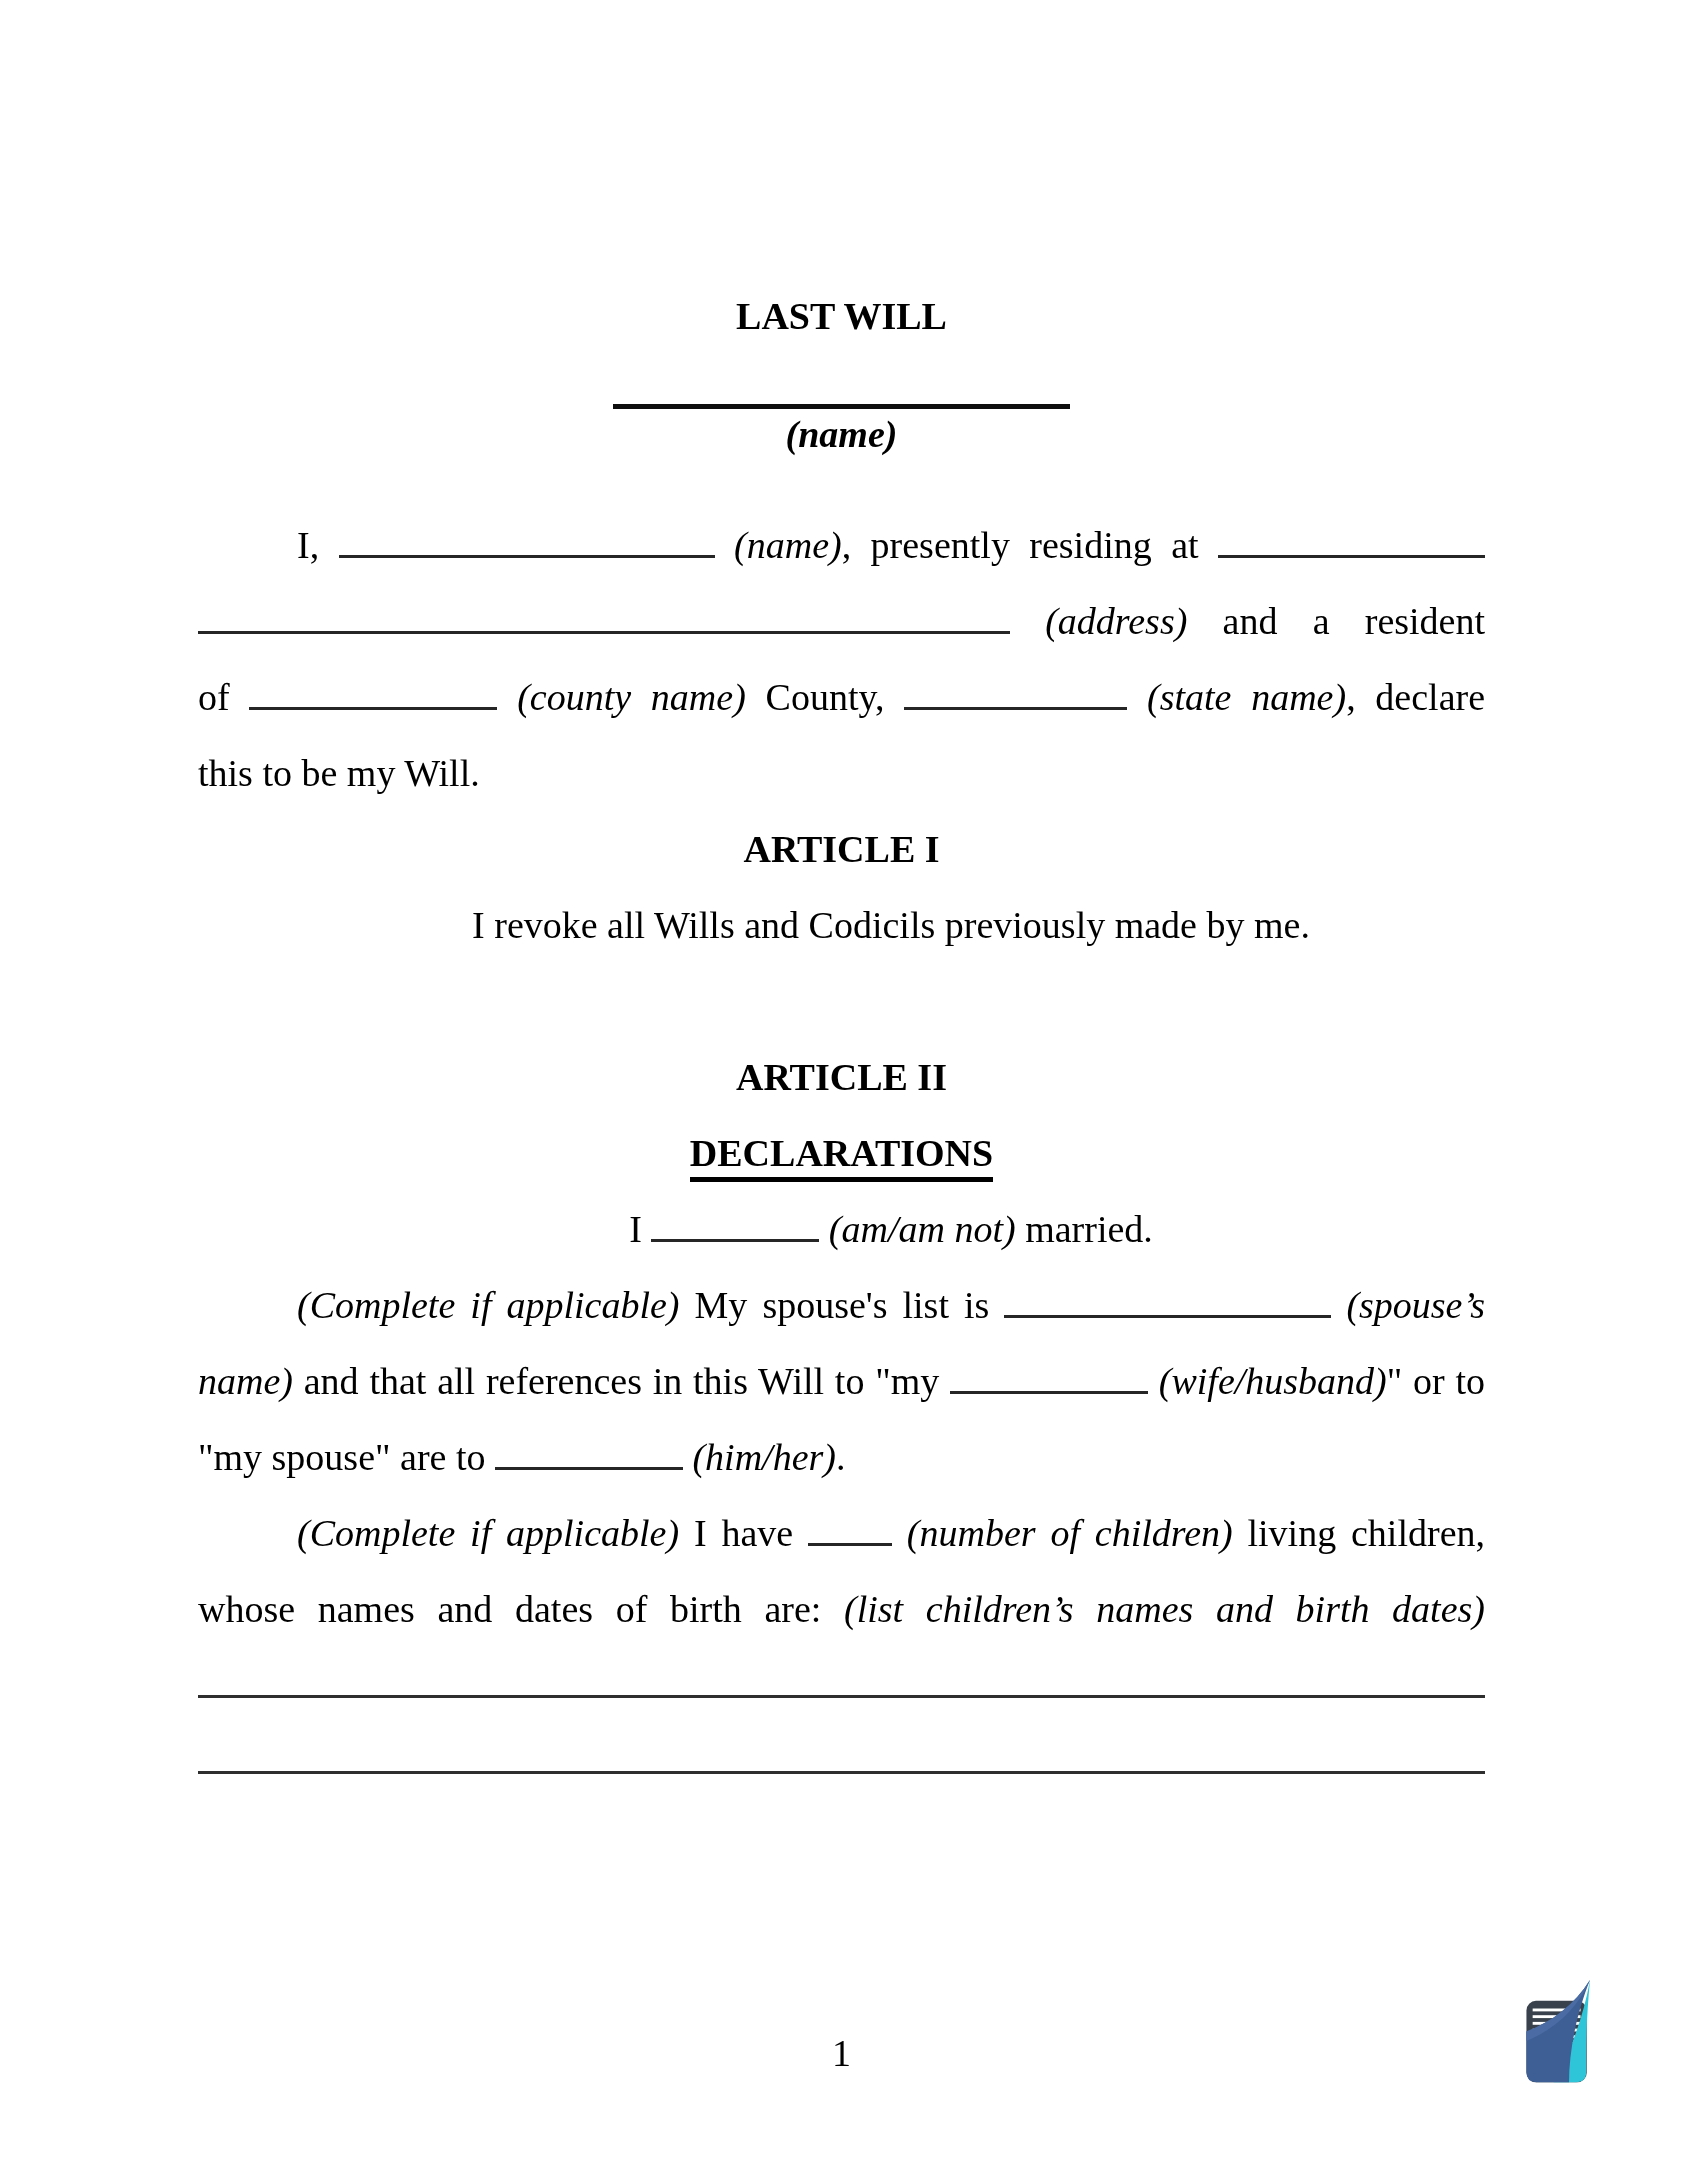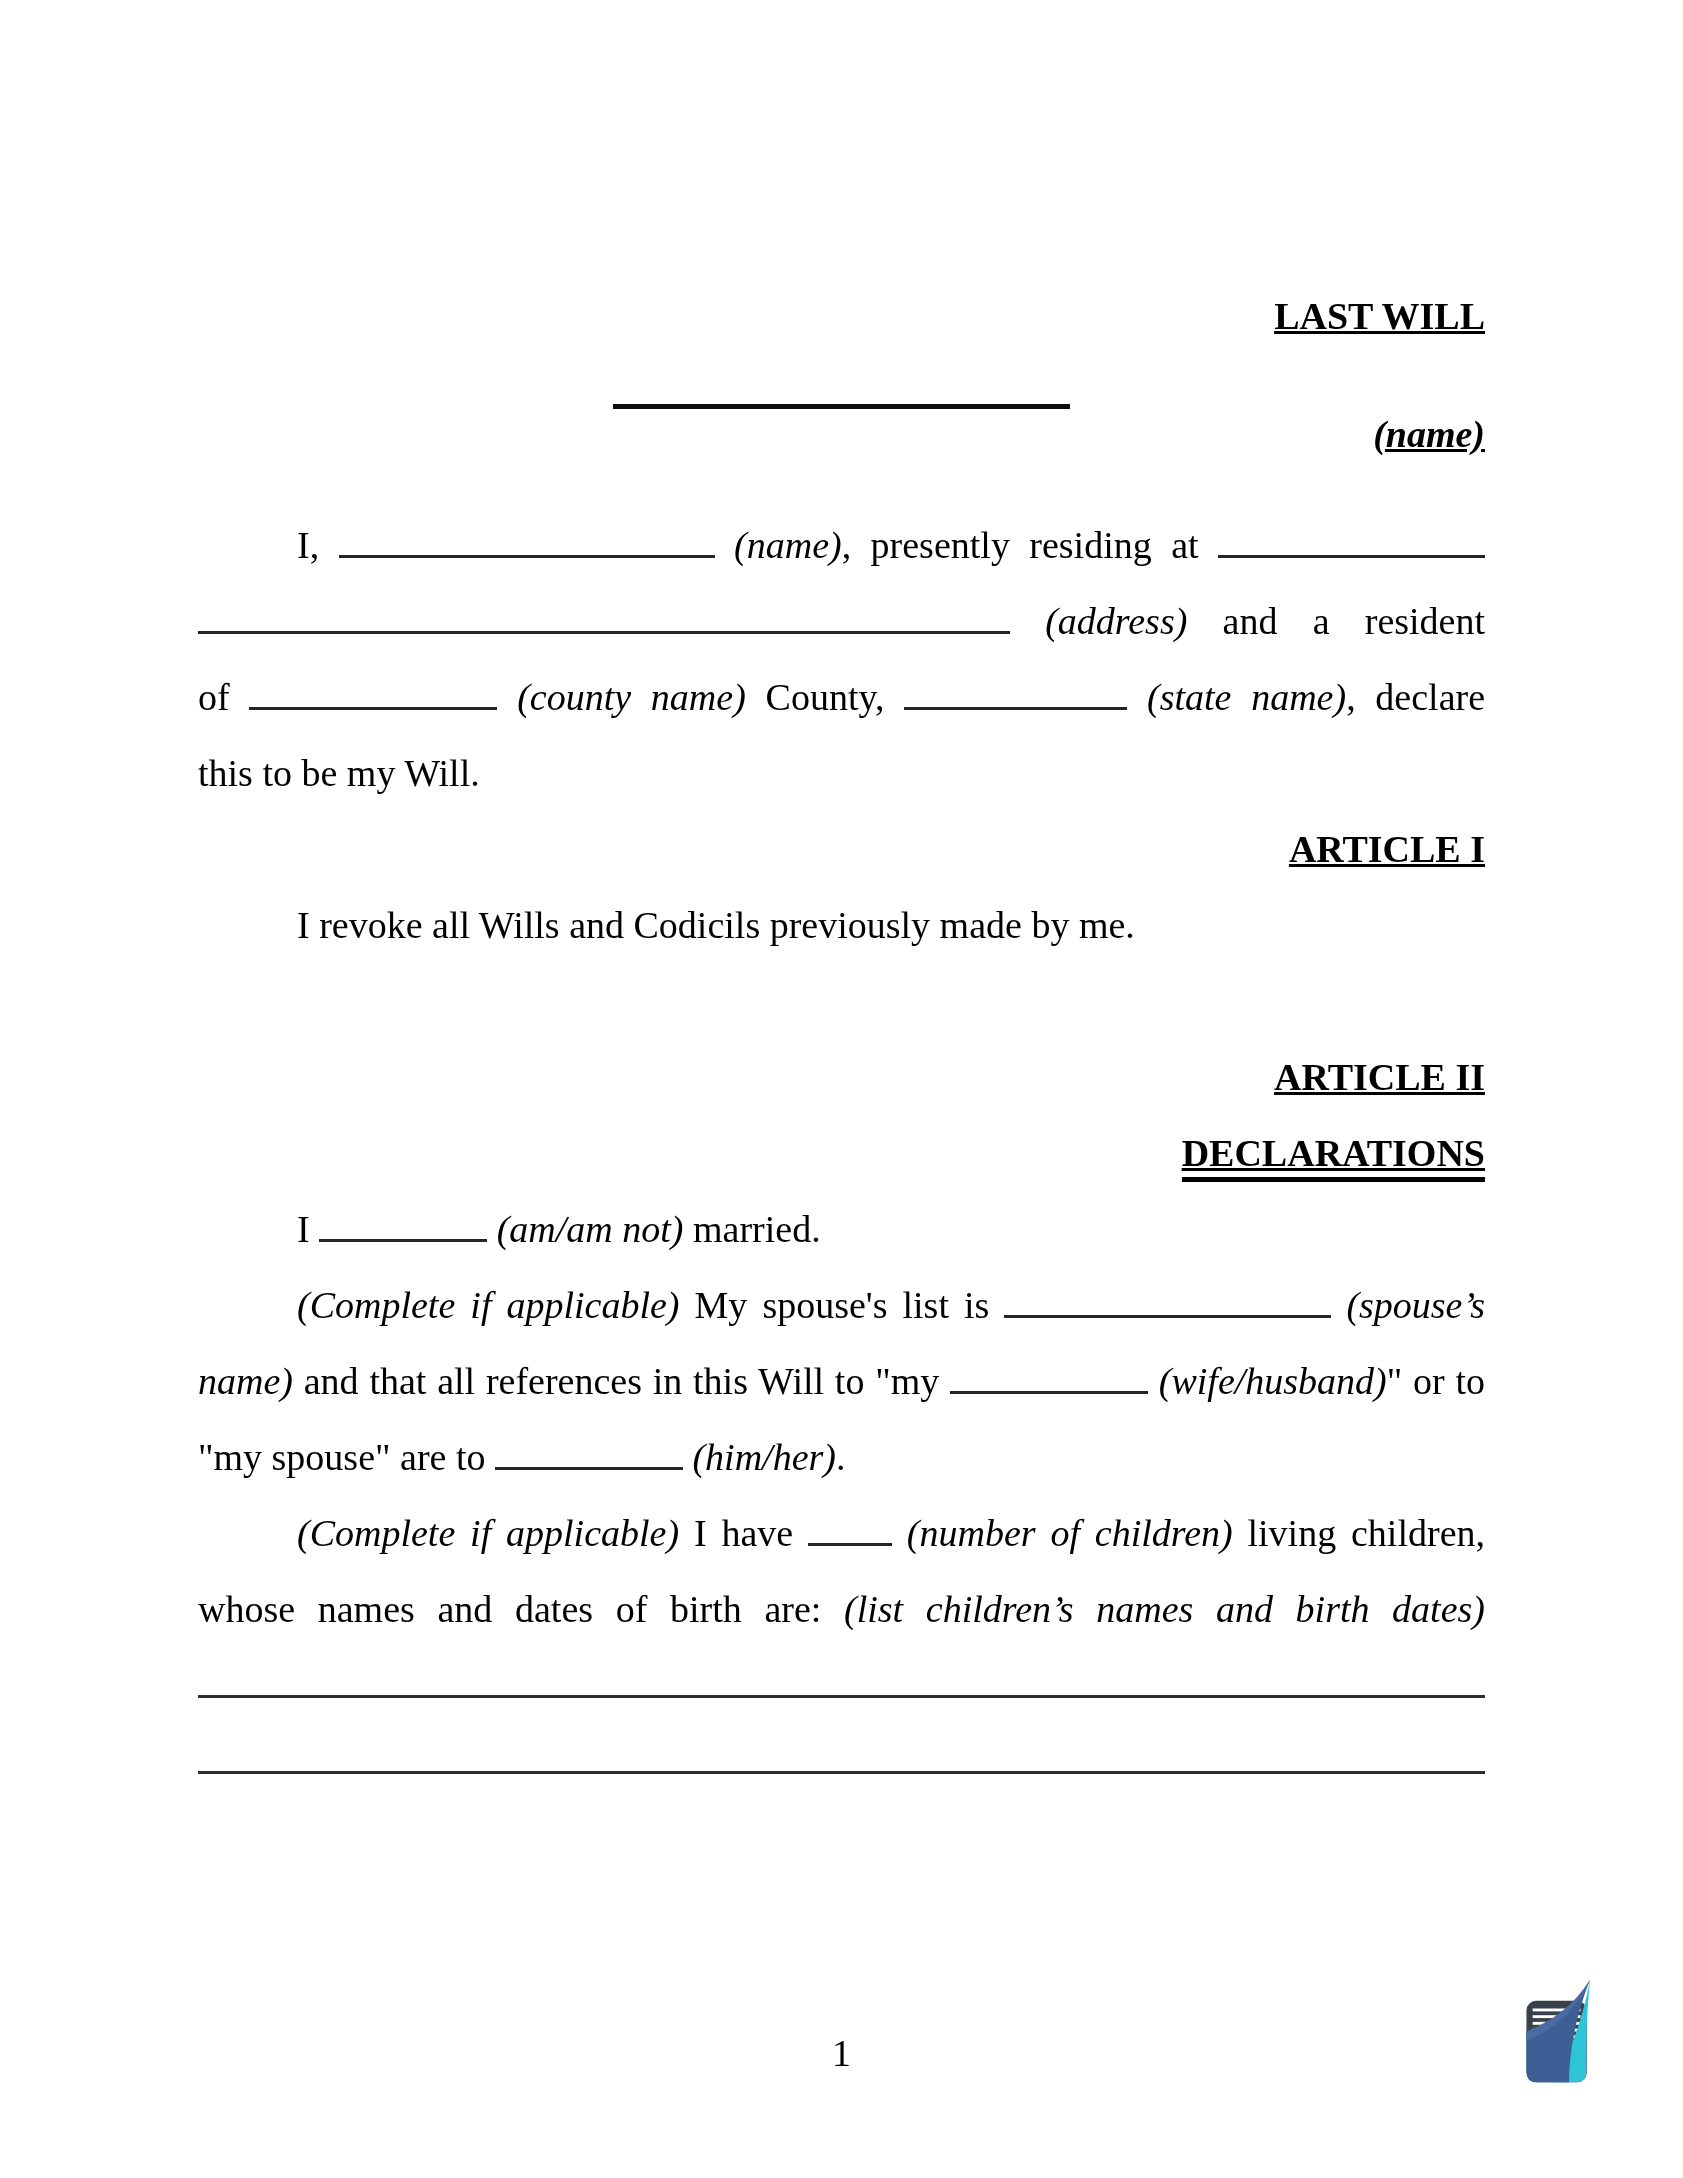--- a/index.html
+++ b/index.html
@@ -8,22 +8,22 @@
     width:1683px;height:2178px;
     margin:0 auto;
     background:#ffffff;
     font-family:"Liberation Serif","DejaVu Serif",serif;
     font-size:38px;color:#000;
     overflow:hidden;
   }
   .content{padding:278px 198px 0 198px;}
   .line{line-height:76px;white-space:normal;}
   .jline{text-align:justify;text-align-last:justify;-moz-text-align-last:justify;}
-  .indent{text-indent:99px;}
-  .center{text-align:right;text-decoration:underline;}
+  .indent{text-indent:99px;text-align:center;}
+  .center{text-align:center;}
   .b{font-weight:bold;}
   .it{font-style:italic;}
   .bi{font-weight:bold;font-style:italic;}
   .caption-line{line-height:51px;}
   .title-rule{width:457px;height:5px;background:#0e0e0e;margin:50px auto 0 auto;}
   .underl{border-bottom:5px solid #000;padding-bottom:3px;}
   .bl{display:inline-block;height:20px;border-bottom:3px solid #262626;}
   .bl-full{display:inline-block;width:100%;height:20px;border-bottom:3px solid #2e2e2e;}
   .spacer-top{margin-top:76px;}
   .pagenum{position:absolute;top:2028px;left:0;width:100%;text-align:center;line-height:51px;}

